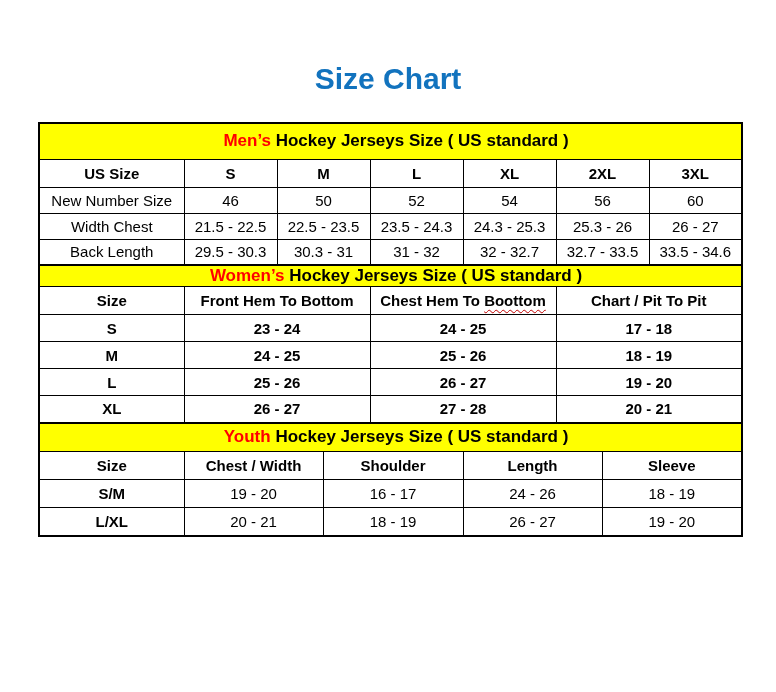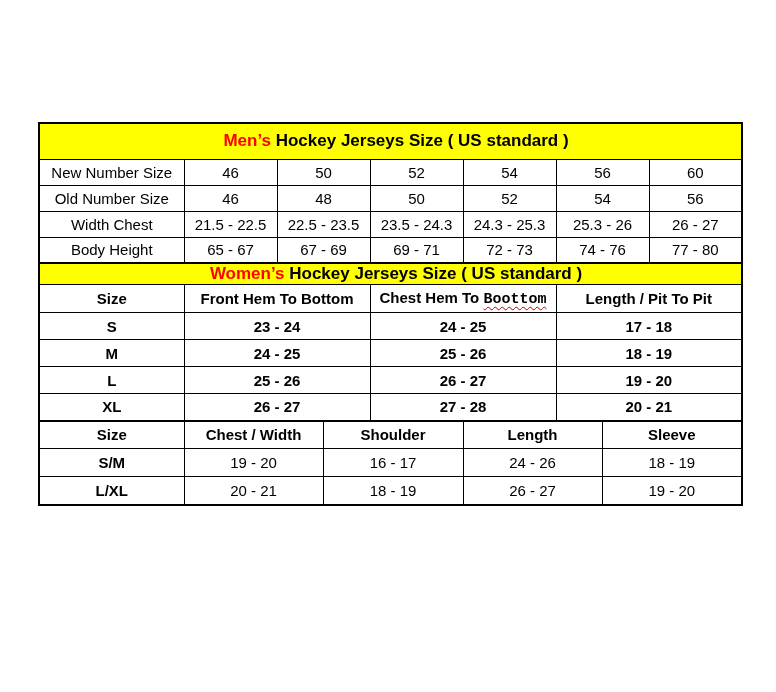--- a/index.html
+++ b/index.html
@@ -70,100 +70,100 @@
 
   .women tr.data td.row-label,
   .youth tr.data td.row-label { font-weight: bold; }
 
   .typo {
     text-decoration-line: underline;
     text-decoration-style: wavy;
     text-decoration-color: #C00000;
     text-decoration-thickness: 1px;
     text-underline-offset: 3px;
-    font-family: Liberation Mono, monospace;
   }
 </style>
 </head>
 <body>
 
 <div class="page">
 
+  <h1 class="title">Size Chart</h1>
 
   <div class="tables">
 
     <table class="men">
       <colgroup>
         <col style="width:145px">
           <col style="width:93px">
           <col style="width:93px">
           <col style="width:93px">
         <col style="width:93px">
           <col style="width:93px">
           <col style="width:93px">
       </colgroup>
       <tbody>
           <tr>
         <td colspan="7" class="band-cell"><span class="accent">Men’s</span><span> Hockey Jerseys Size ( US standard )</span></td>
+      </tr>
+      <tr class="colhead">
+        <td>US Size</td>
+        <td>S</td>
+        <td>M</td>
+        <td>L</td>
+        <td>XL</td>
+        <td>2XL</td>
+        <td>3XL</td>
       </tr>
       <tr class="data">
         <td class="row-label">New Number Size</td>
         <td>46</td>
         <td>50</td>
         <td>52</td>
         <td>54</td>
         <td>56</td>
         <td>60</td>
       </tr>
       <tr class="data">
-        <td class="row-label">Old Number Size</td>
-        <td>46</td>
-        <td>48</td>
-        <td>50</td>
-        <td>52</td>
-        <td>54</td>
-        <td>56</td>
-      </tr>
-      <tr class="data">
         <td class="row-label">Width Chest</td>
         <td>21.5 - 22.5</td>
         <td>22.5 - 23.5</td>
         <td>23.5 - 24.3</td>
         <td>24.3 - 25.3</td>
         <td>25.3 - 26</td>
         <td>26 - 27</td>
       </tr>
       <tr class="data">
-        <td class="row-label">Body Height</td>
-        <td>65 - 67</td>
-        <td>67 - 69</td>
-        <td>69 - 71</td>
-        <td>72 - 73</td>
-        <td>74 - 76</td>
-        <td>77 - 80</td>
+        <td class="row-label">Back Length</td>
+        <td>29.5 - 30.3</td>
+        <td>30.3 - 31</td>
+        <td>31 - 32</td>
+        <td>32 - 32.7</td>
+        <td>32.7 - 33.5</td>
+        <td>33.5 - 34.6</td>
       </tr>
     </tbody>
       </table>
 
     <table class="women">
       <colgroup>
         <col style="width:145px">
           <col style="width:186px">
           <col style="width:186px">
           <col style="width:186px">
       </colgroup>
       <tbody>
           <tr>
         <td colspan="4" class="band-cell"><span class="accent">Women’s</span><span> Hockey Jerseys Size ( US standard )</span></td>
       </tr>
       <tr class="colhead">
         <td>Size</td>
         <td>Front Hem To Bottom</td>
         <td><span>Chest Hem To </span><span class="typo">Boottom</span></td>
-        <td>Length / Pit To Pit</td>
+        <td>Chart / Pit To Pit</td>
       </tr>
       <tr class="data">
         <td class="row-label">S</td>
         <td>23 - 24</td>
         <td>24 - 25</td>
         <td>17 - 18</td>
       </tr>
       <tr class="data">
         <td class="row-label">M</td>
         <td>24 - 25</td>
@@ -187,20 +187,23 @@
 
     <table class="youth">
       <colgroup>
         <col style="width:145px">
           <col style="width:139px">
           <col style="width:140px">
           <col style="width:139px">
           <col style="width:140px">
       </colgroup>
       <tbody>
+          <tr>
+        <td colspan="5" class="band-cell"><span class="accent">Youth</span><span> Hockey Jerseys Size ( US standard )</span></td>
+      </tr>
       <tr class="colhead">
         <td>Size</td>
         <td>Chest / Width</td>
         <td>Shoulder</td>
         <td>Length</td>
         <td>Sleeve</td>
       </tr>
       <tr class="data">
         <td class="row-label">S/M</td>
         <td>19 - 20</td>

